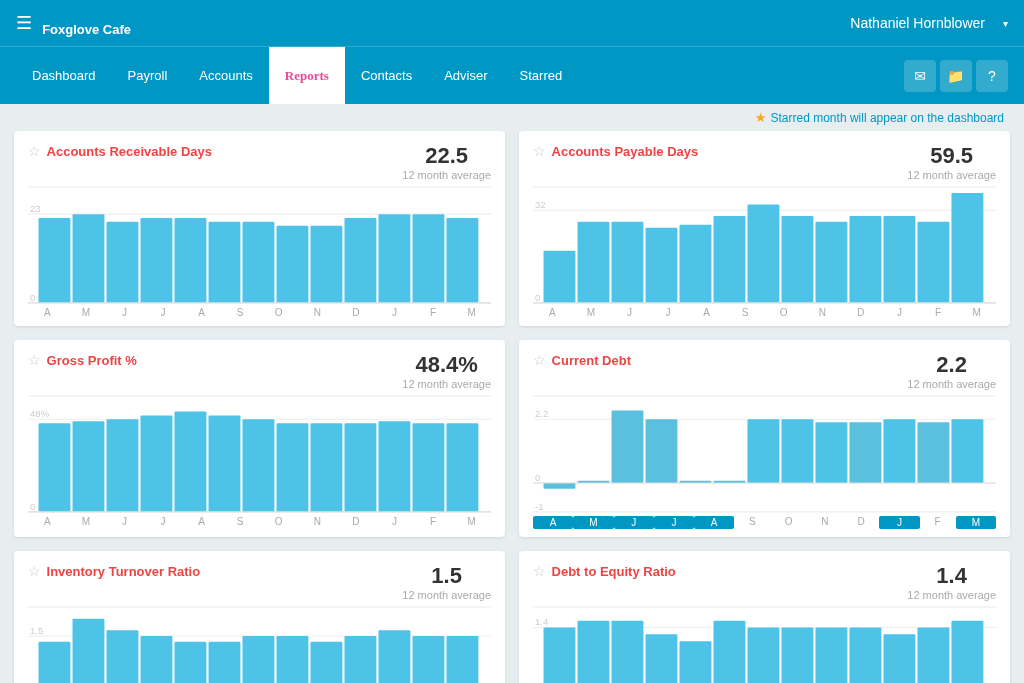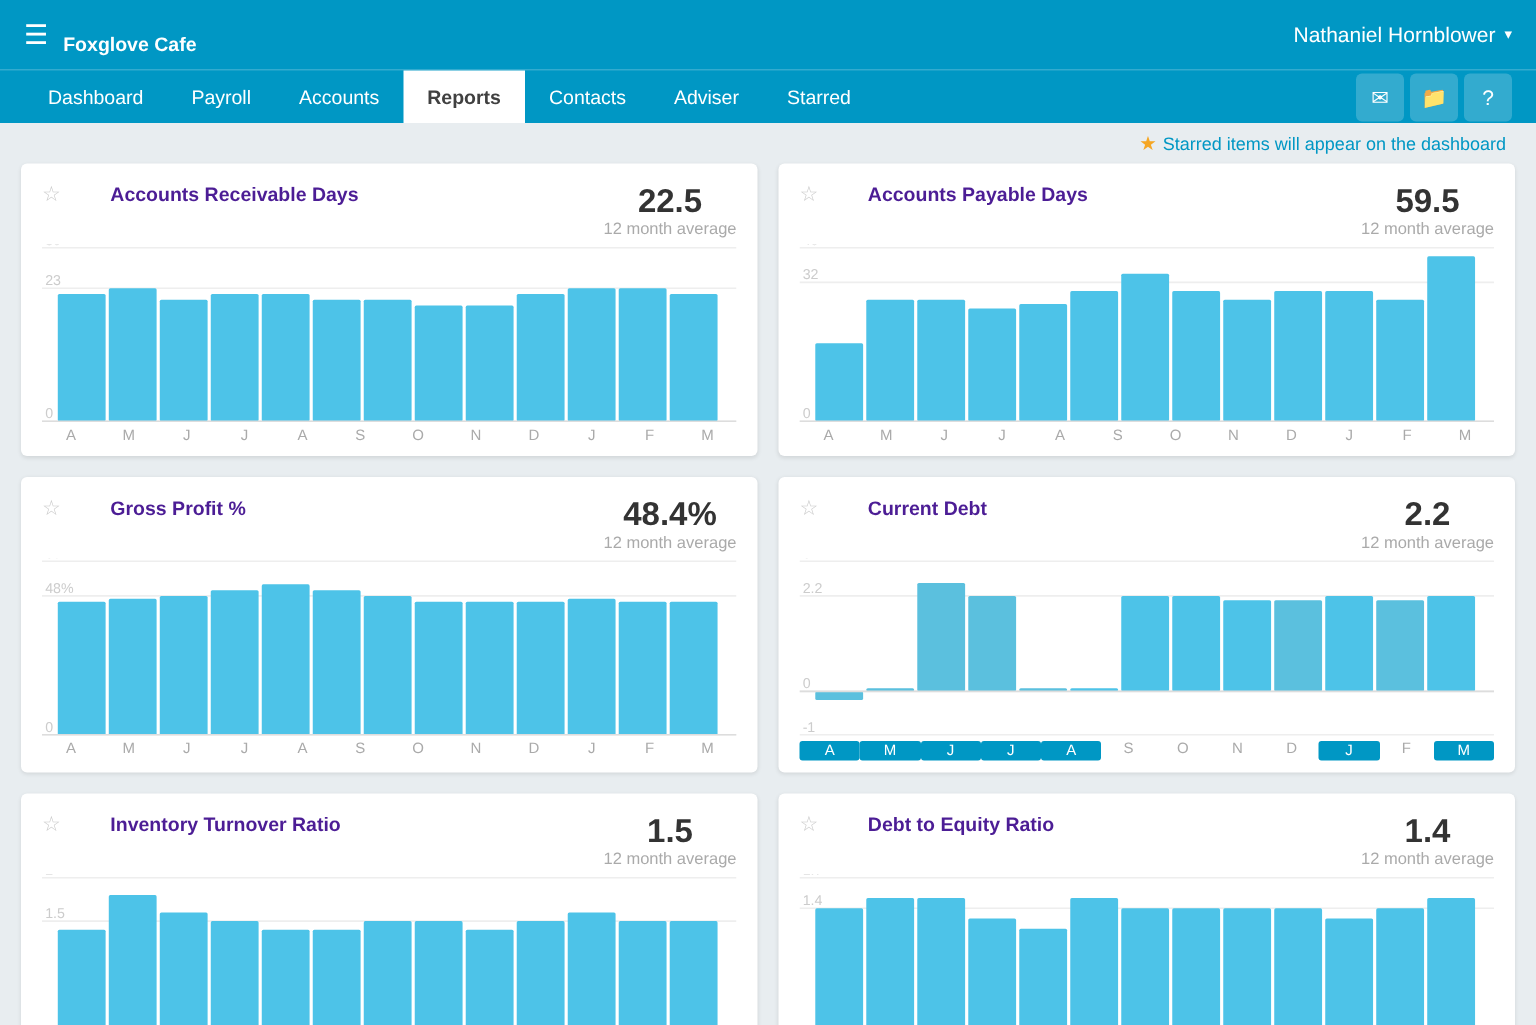--- a/index.html
+++ b/index.html
@@ -11,45 +11,45 @@
       display: flex;
       align-items: center;
       justify-content: space-between;
       padding: 0 16px;
       height: 46px;
     }
     .top-bar-left { display: flex; align-items: center; gap: 10px; }
     .top-bar-title { color: #fff; font-size: 13px; font-weight: bold; margin-top: 12px; }
     .hamburger { color: #fff; font-size: 18px; cursor: pointer; }
     .top-bar-right { display: flex; align-items: center; gap: 6px; color: #fff; font-size: 14px; }
-    .top-bar-right span { cursor: pointer; }
+    .top-bar-right span { cursor: pointer; margin-left: 12px; }
     .top-bar-right .dropdown-arrow { font-size: 10px; }
 
     
     .nav-bar {
       background: #0097c4;
       display: flex;
       align-items: center;
       justify-content: space-between;
       padding: 0 16px;
-      height: 36px;
+      height: 58px;
       border-top: 1px solid rgba(255,255,255,0.2);
     }
     .nav-links { display: flex; align-items: center; height: 100%; }
     .nav-link {
       color: #fff;
       text-decoration: none;
       padding: 0 16px;
       height: 100%;
       display: flex;
       align-items: center;
       font-size: 13px;
       cursor: pointer;
     }
-    .nav-link.active { background: #fff; color: #404040; font-weight: bold; }
+    .nav-link.active { background: #fff; color: #ec4899; font-weight: bold; font-family: Liberation Serif, serif; }
 
     .nav-icons { display: flex; gap: 4px; }
     .nav-icon {
       width: 32px; height: 32px;
       background: rgba(255,255,255,0.2);
       border-radius: 4px;
       display: flex; align-items: center; justify-content: center;
       color: #fff; cursor: pointer; font-size: 14px;
     }
 
@@ -91,21 +91,21 @@
       margin-bottom: 2px;
     }
 
     .chart-title-row {
       display: flex;
       align-items: center;
       gap: 6px;
     }
 
     .star-icon { color: #ccc; font-size: 14px; cursor: pointer; }
-    .chart-title { color: #4c1d95; font-size: 13px; font-weight: bold; margin-left: 27px; }
+    .chart-title { color: #ef4444; font-size: 13px; font-weight: bold; }
 
     .chart-value-block { text-align: center; }
     .chart-value { font-size: 22px; font-weight: bold; color: #333; }
     .chart-subtitle { font-size: 11px; color: #aaa; }
 
     
     .chart-area {
       width: 100%;
       height: 120px;
       position: relative;
@@ -158,21 +158,21 @@
   </div>
   <div class="nav-icons">
     <div class="nav-icon">✉</div>
     <div class="nav-icon">📁</div>
     <div class="nav-icon">?</div>
   </div>
 </div>
 
 <div class="starred-notice">
   <span style="color:#f5a623; font-size:13px;">★</span>
-  <span>Starred items will appear on the dashboard</span>
+  <span>Starred month will appear on the dashboard</span>
 </div>
 
 <div class="main-content">
   <div class="charts-grid" id="charts-grid">
 
   <div class="chart-card">
     <div class="chart-header">
       <div class="chart-title-row">
         <span class="star-icon">☆</span>
         <span class="chart-title">Accounts Receivable Days</span>

